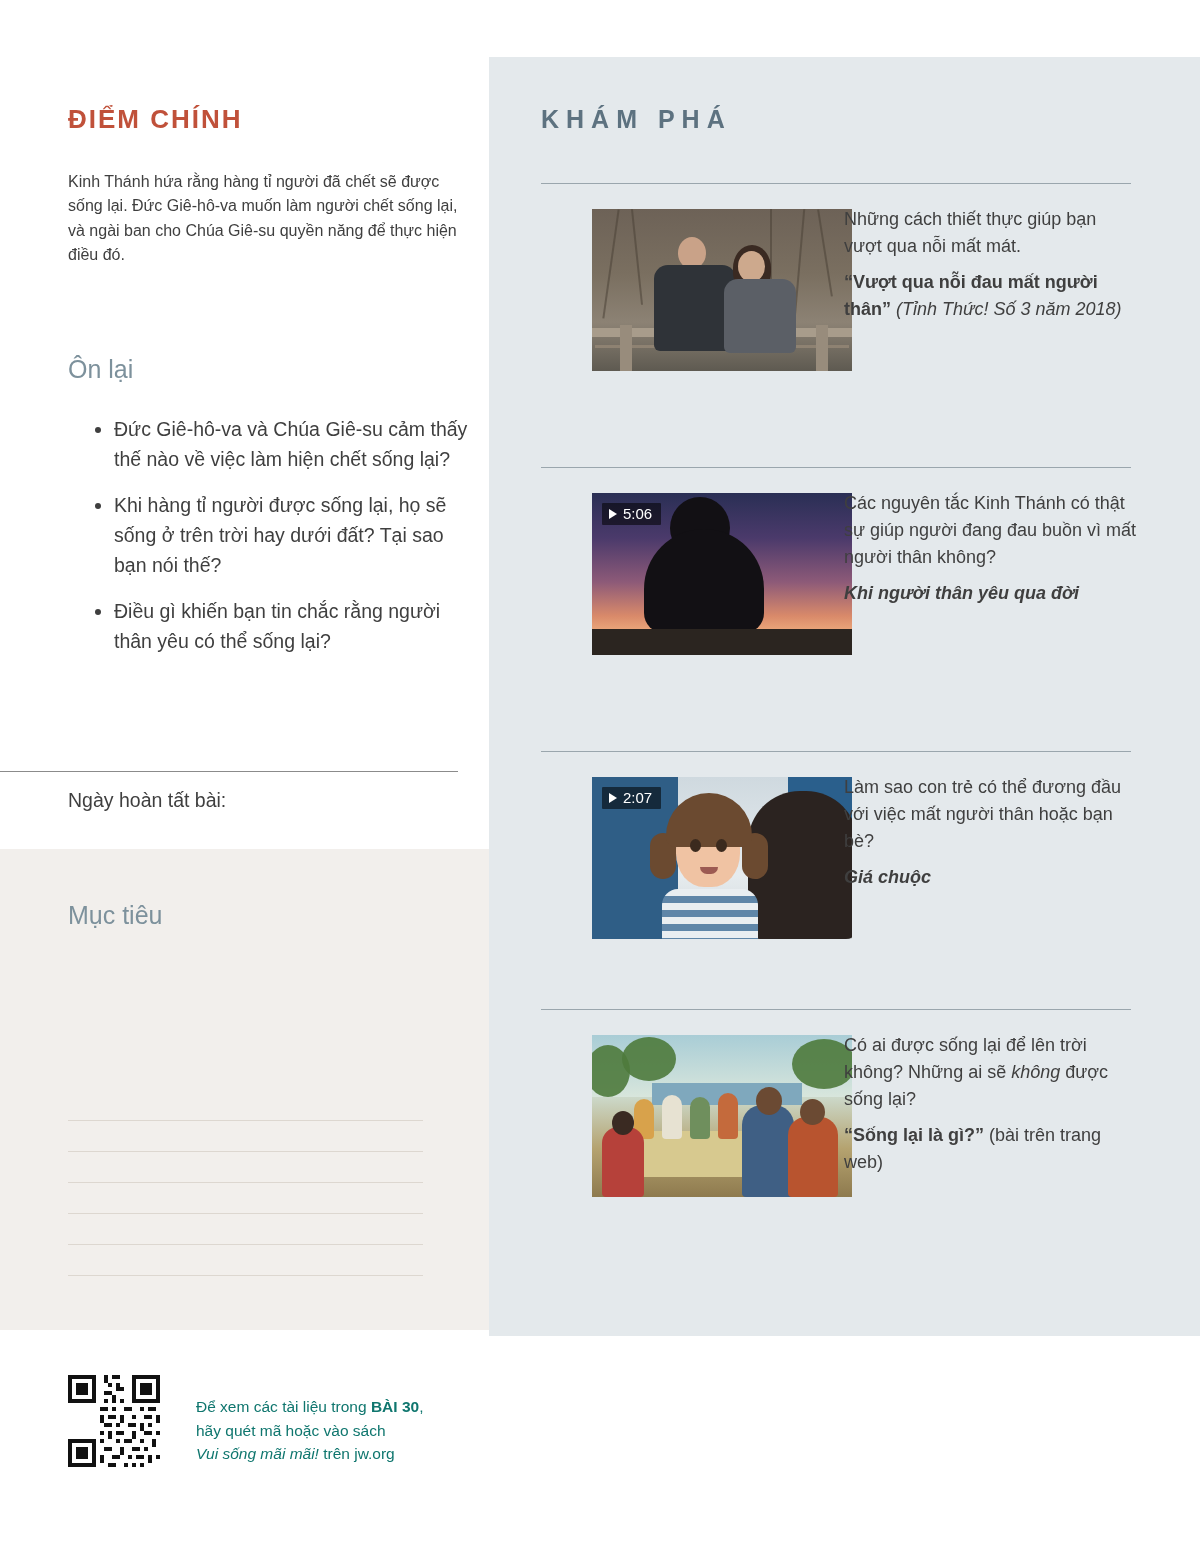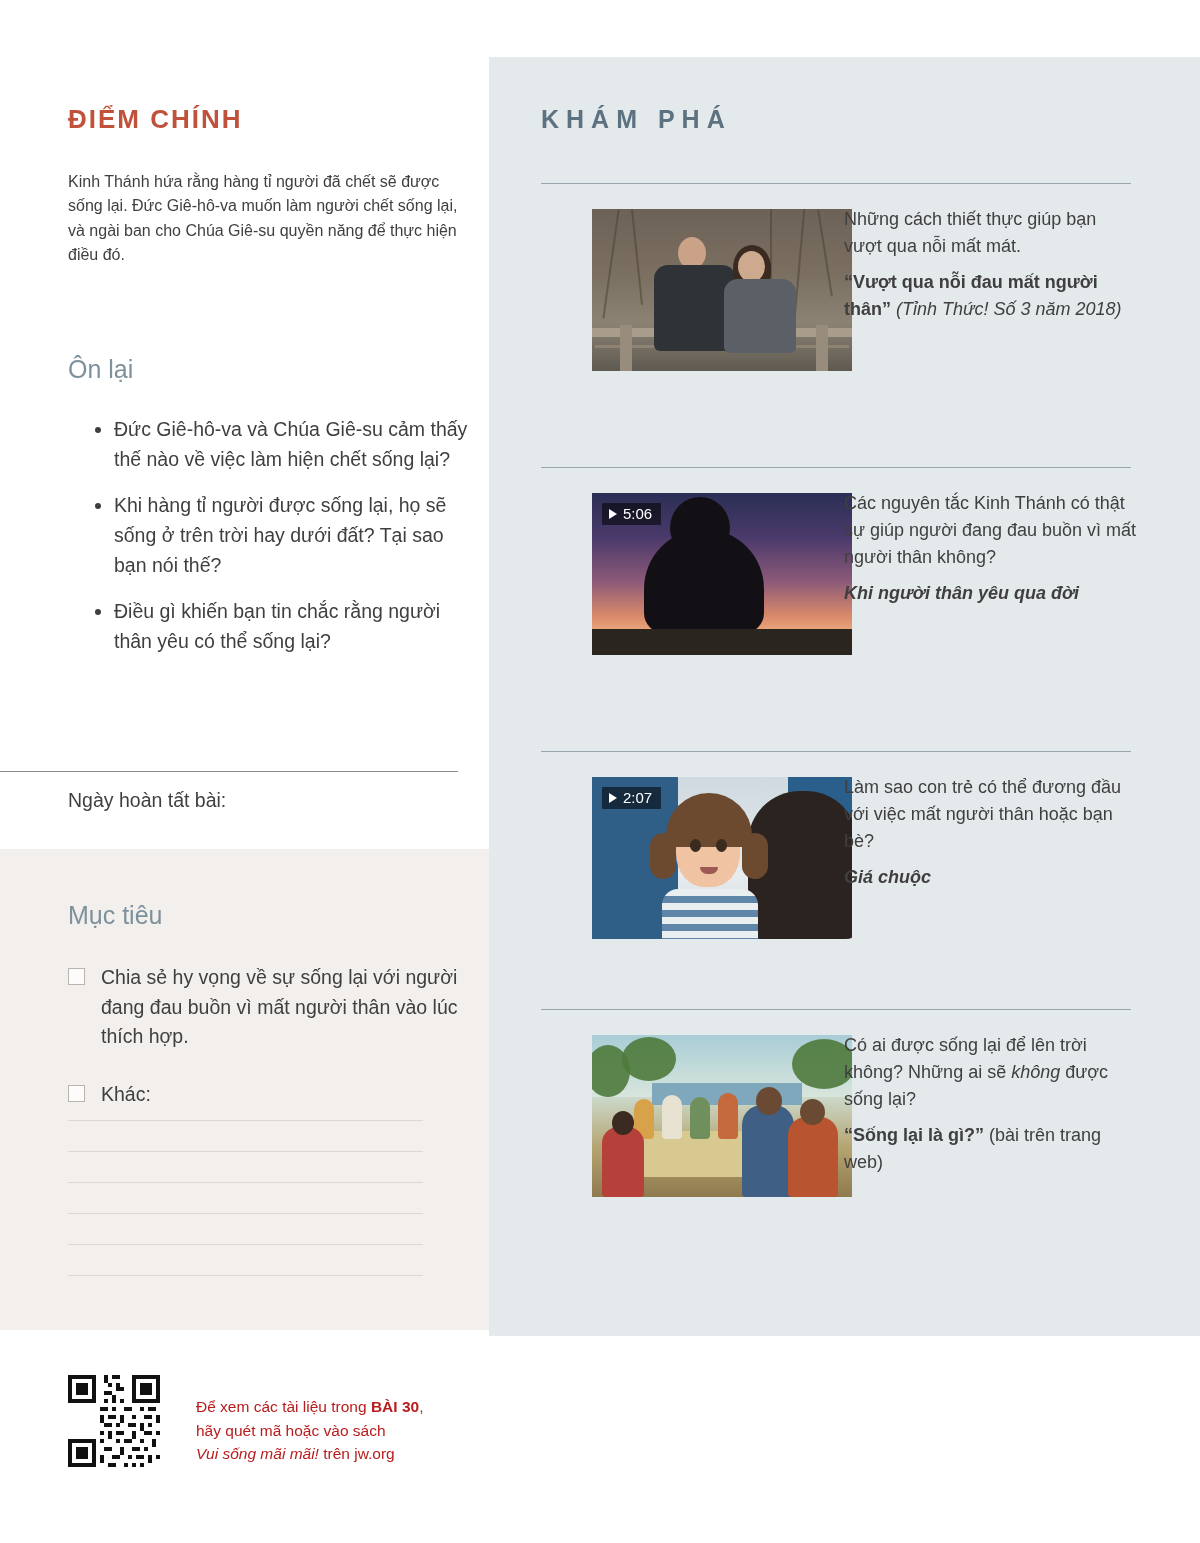--- a/index.html
+++ b/index.html
@@ -131,21 +131,21 @@
     left: 68px; top: 1375px;
     width: 92px; height: 92px;
   }
   .qr-block svg { display: block; }
   .qr-caption {
     position: absolute;
     left: 196px; top: 1395px;
     width: 330px;
     font-size: 15.5px;
     line-height: 1.52;
-    color: #b91c1c;
+    color: #0f766e;
   }
   .qr-caption b { font-weight: bold; }
   .qr-caption i { font-style: italic; font-weight: normal; }
 
   
   .explore-title {
     position: absolute;
     left: 541px; top: 105px;
     font-size: 25px;
     font-weight: bold;
@@ -268,30 +268,20 @@
       <li>Khi hàng tỉ người được sống lại, họ sẽ sống ở trên trời hay dưới đất? Tại sao bạn nói thế?</li>
       <li>Điều gì khiến bạn tin chắc rằng người thân yêu có thể sống lại?</li>
     </ul>
 
     <div class="rule-left"></div>
     <div class="date-line">Ngày hoàn tất bài:</div>
 
     <div class="goal-block"></div>
     <div class="goal-title">Mục tiêu</div>
 
-    <div class="goal-items">
-      <div class="goal-item">
-        <span class="checkbox"></span>
-        <span class="goal-text">Chia sẻ hy vọng về sự sống lại với người đang đau buồn vì mất người thân vào lúc thích hợp.</span>
-      </div>
-      <div class="goal-item">
-        <span class="checkbox"></span>
-        <span class="goal-text">Khác:</span>
-      </div>
-    </div>
 
     <div class="write-lines">
       <div class="wl"></div>
       <div class="wl"></div>
       <div class="wl"></div>
       <div class="wl"></div>
       <div class="wl"></div>
       <div class="wl"></div>
     </div>
 

